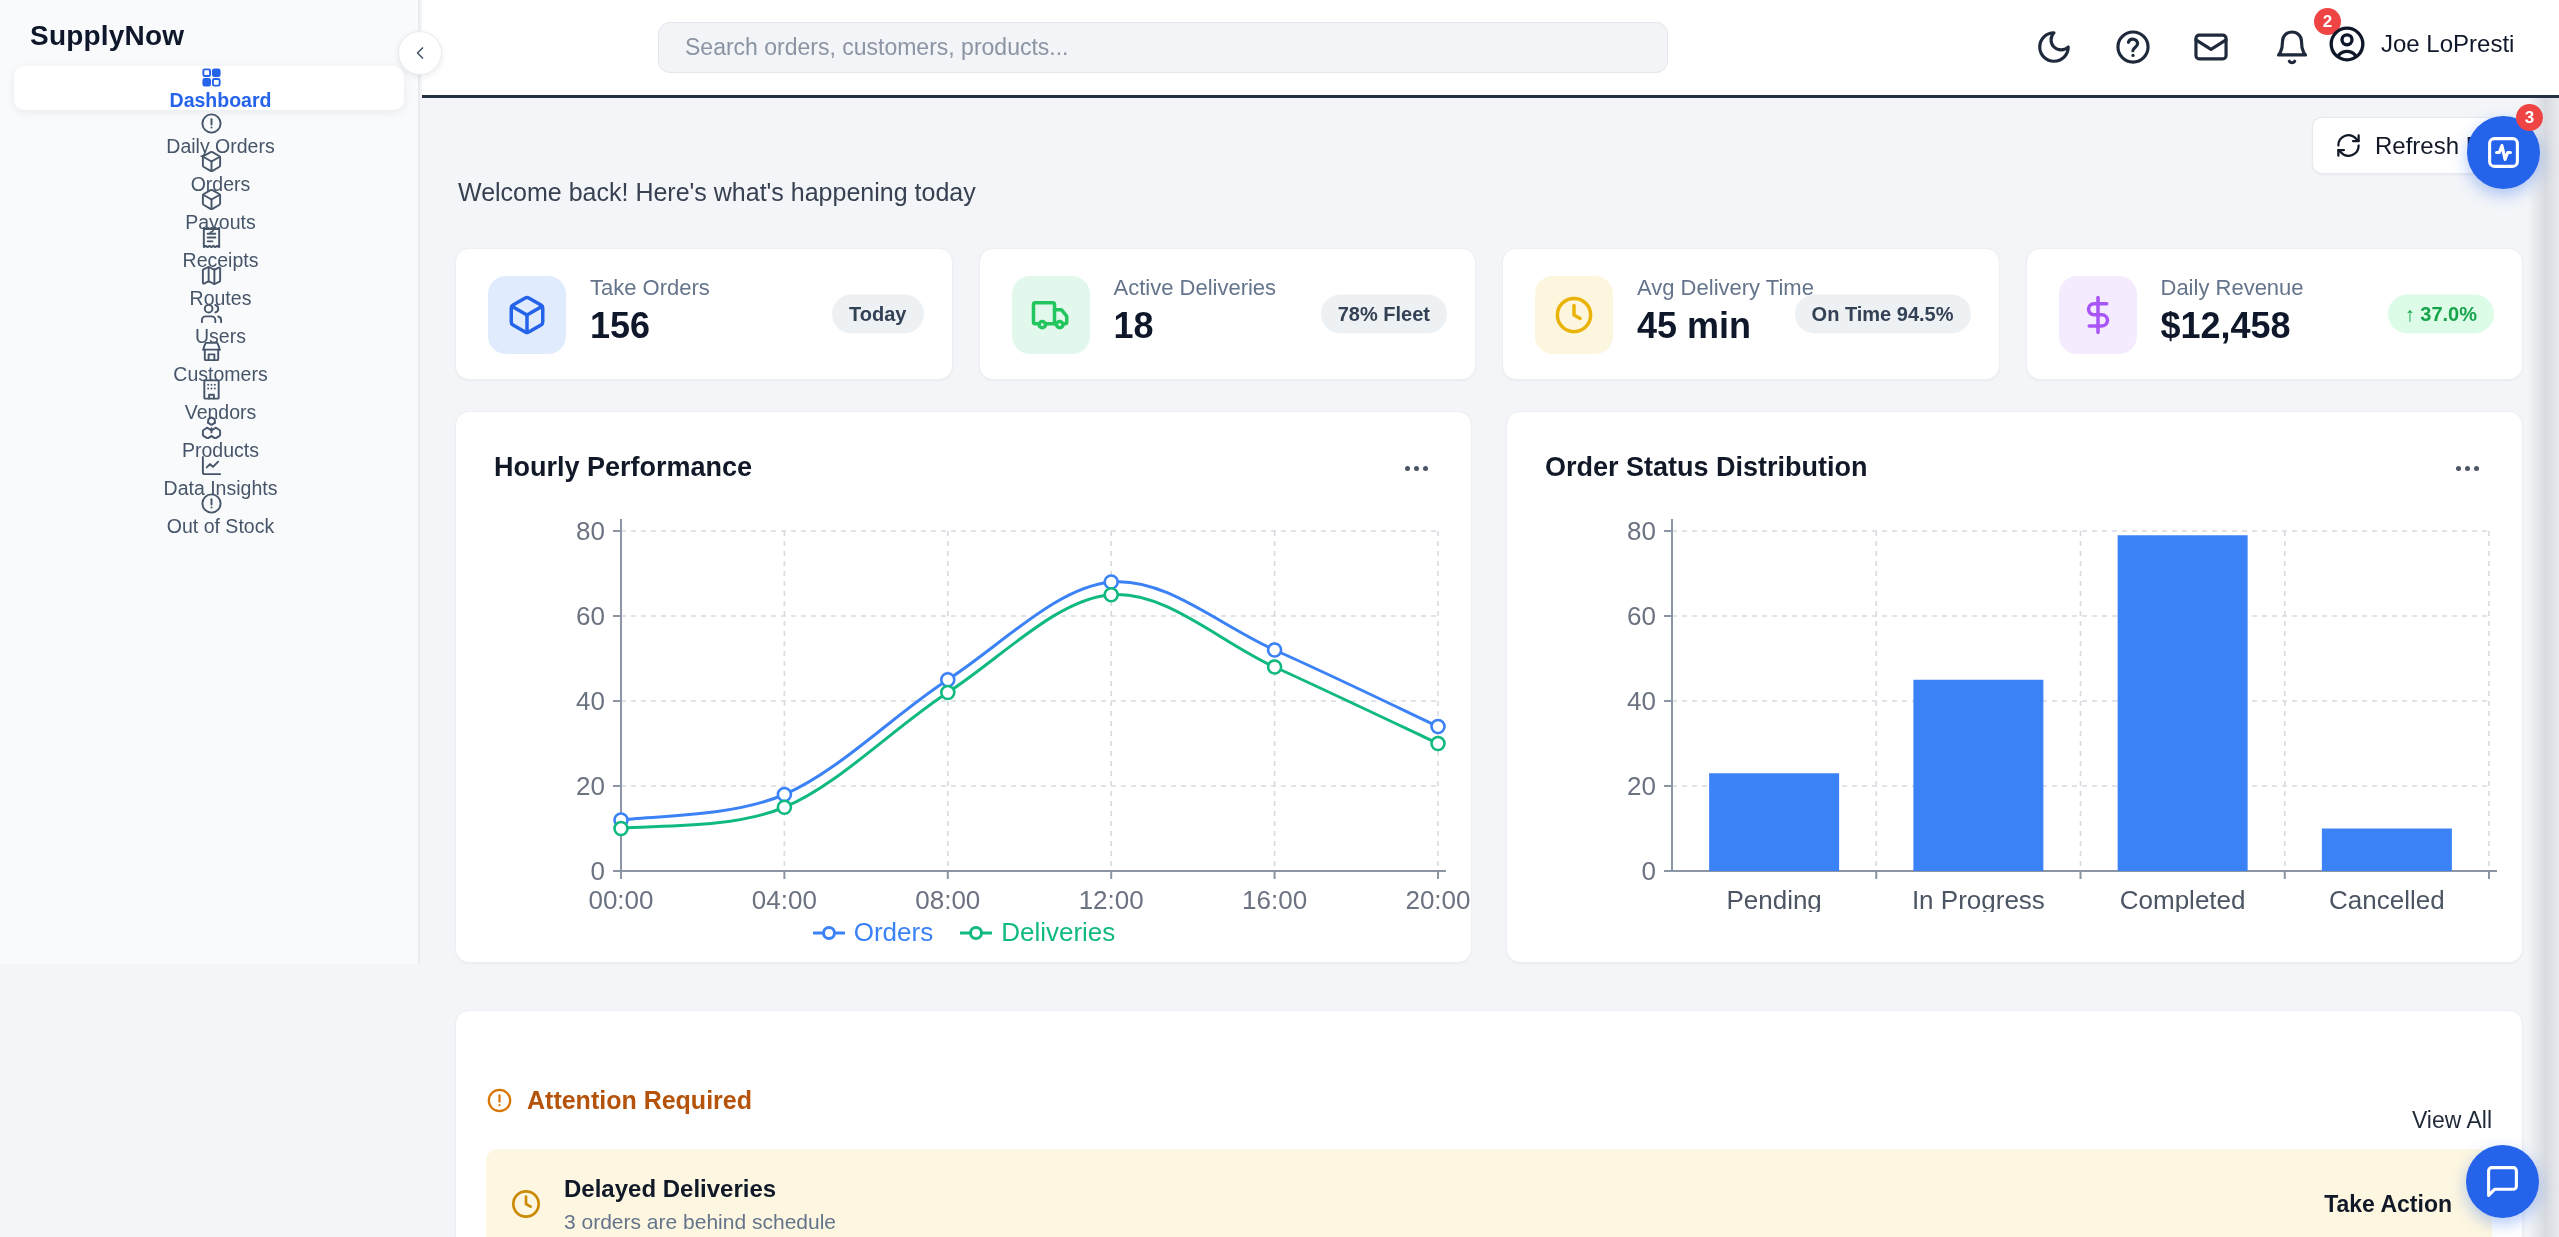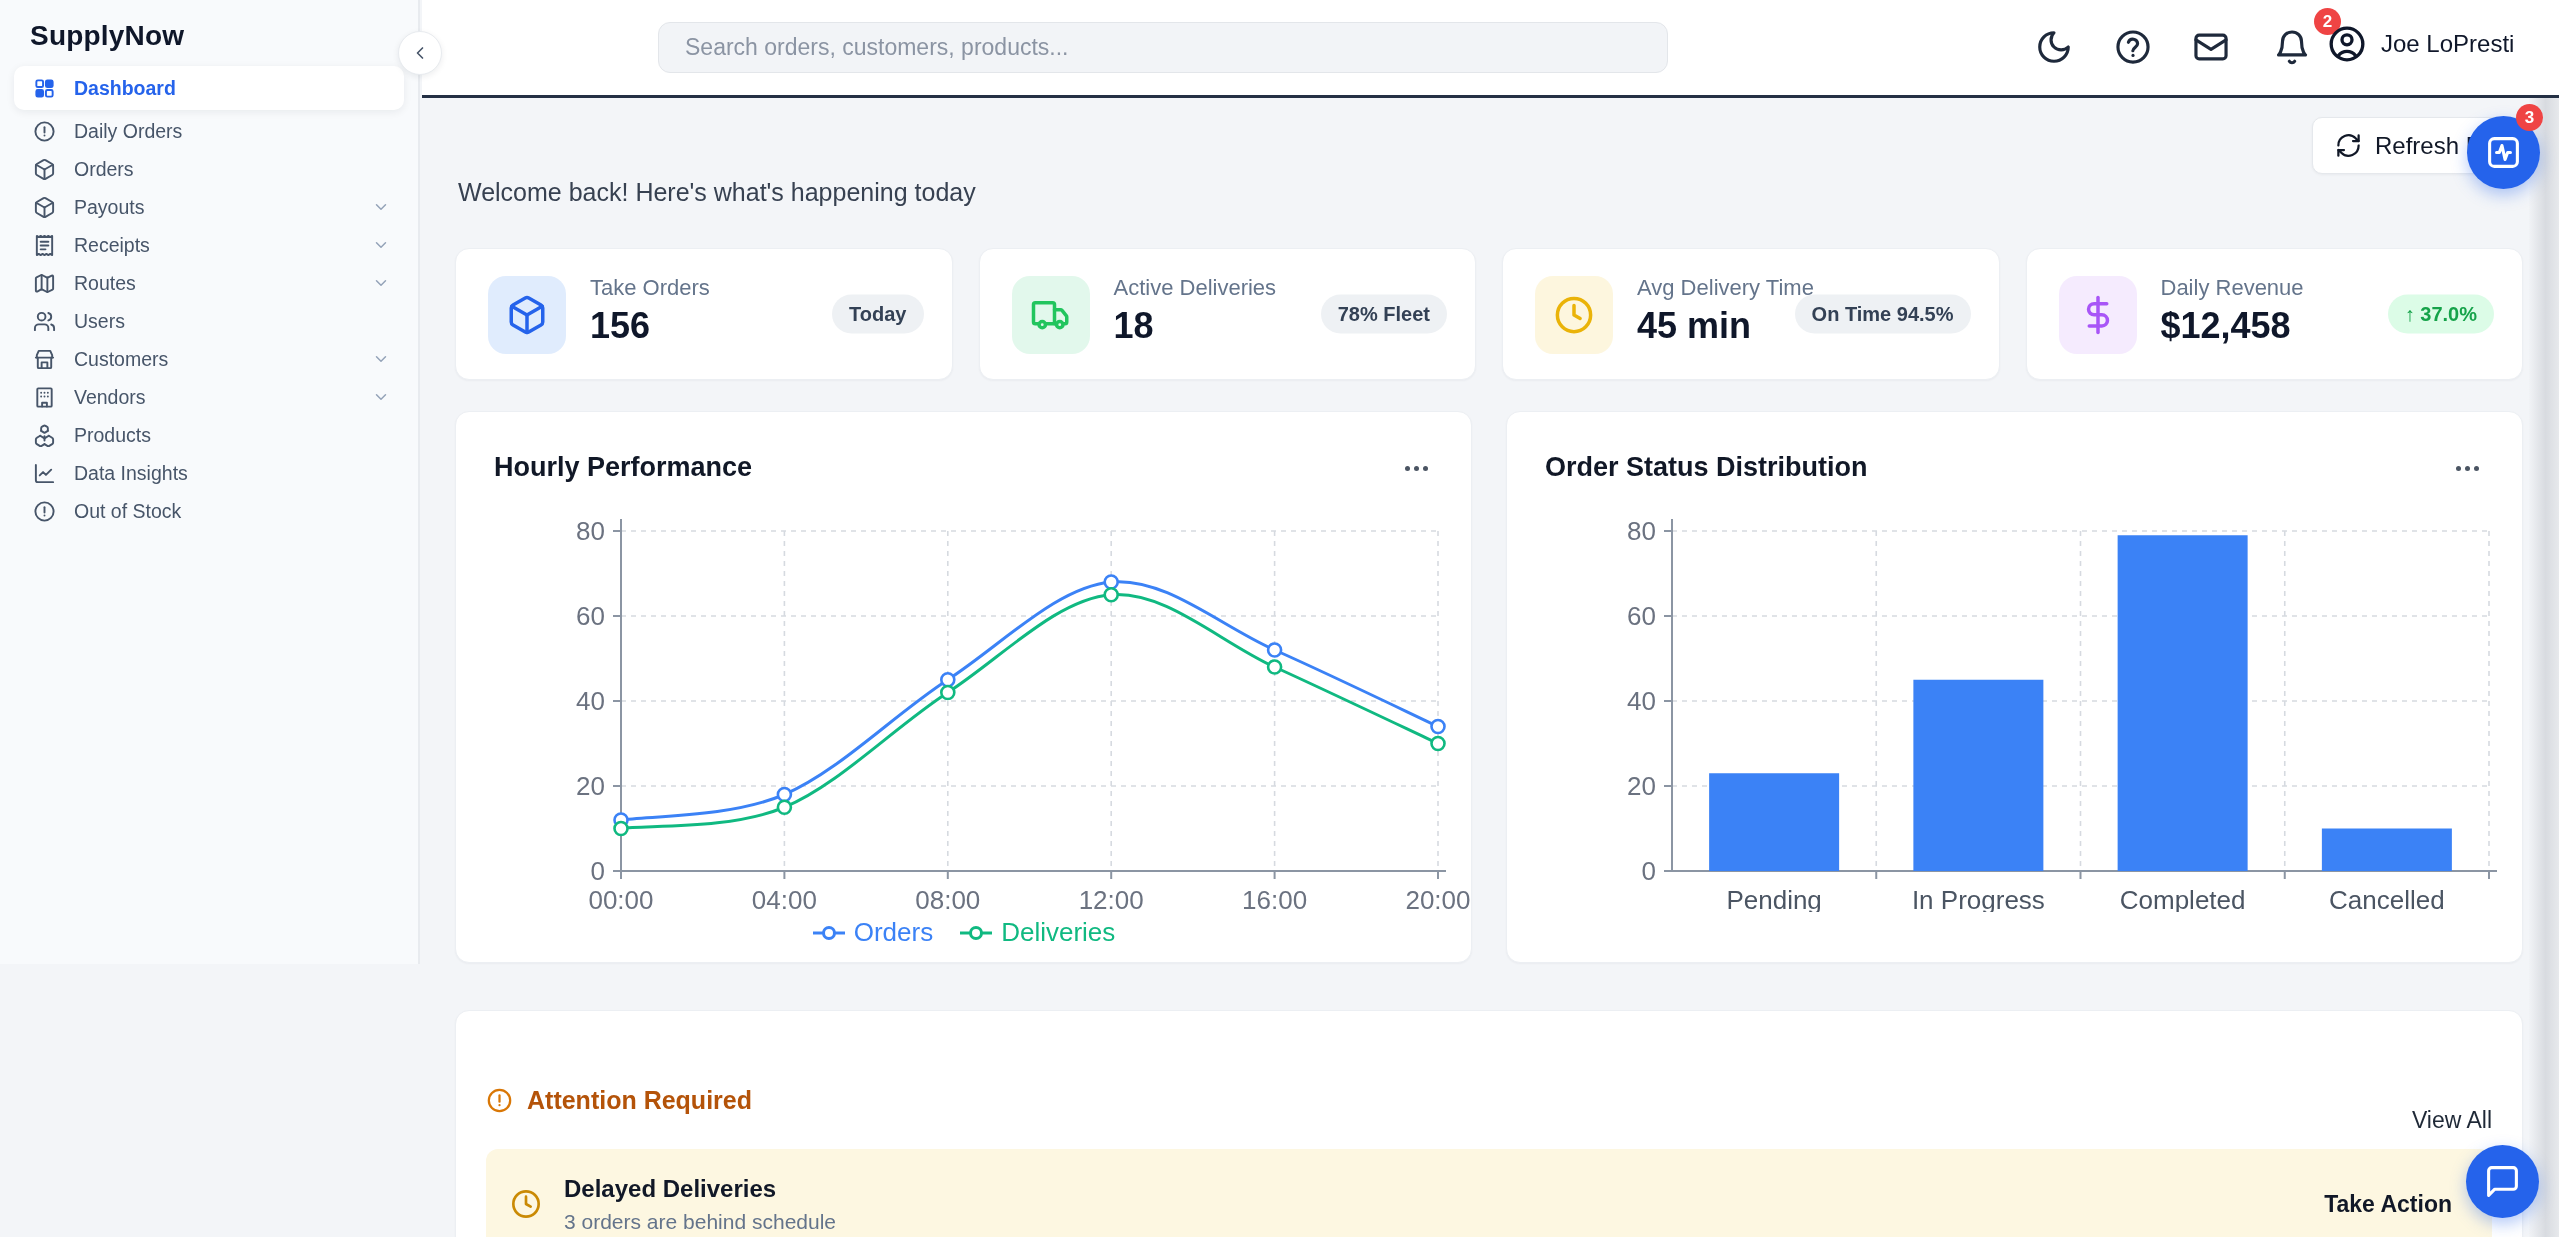--- a/index.html
+++ b/index.html
@@ -12,21 +12,21 @@
 
   
   .sidebar { position:absolute; left:0; top:0; width:420px; height:964px;
     background:#f8fafc; border-right:2px solid #e8ebef; z-index:5; }
   .logo { position:absolute; left:30px; top:20px; font-size:28px; font-weight:bold; color:#0f172a; letter-spacing:.2px; }
   .collapse-btn { position:absolute; left:398px; top:31px; width:44px; height:44px; border-radius:50%;
     background:#fff; border:1px solid #e8ebef; box-shadow:0 2px 6px rgba(15,23,42,.08);
     display:flex; align-items:center; justify-content:center; color:#475569; z-index:9; cursor:pointer; }
   .nav { position:absolute; left:0; top:66px; right:0; }
   .nav-item { display:flex; align-items:center; height:38px; margin:0 14px; padding:0 14px 0 19px;
-    border-radius:10px; color:#475569; cursor:pointer; }
+    border-radius:10px; color:#475569; cursor:pointer;flex-direction:column; }
   .nav-item .nav-ic { width:23px; height:23px; flex:0 0 auto; }
   .nav-item .nav-label { font-size:19.5px; margin-left:18px; flex:1 1 auto; white-space:nowrap; }
   .nav-item .nav-chev { width:18px; height:18px; color:#94a3b8; display:none; }
   .nav-item.has-sub .nav-chev { display:block; }
   .nav-item.active { background:#fff; height:44px; box-shadow:0 2px 8px rgba(15,23,42,.07); color:#2563eb; margin-bottom:2px; }
   .nav-item.active .nav-label { font-weight:bold; }
 
   
   .topbar { position:absolute; left:422px; top:0; right:0; height:95px; background:#fff; z-index:4; }
   .search-input { position:absolute; left:236px; top:22px; width:1010px; height:51px;

